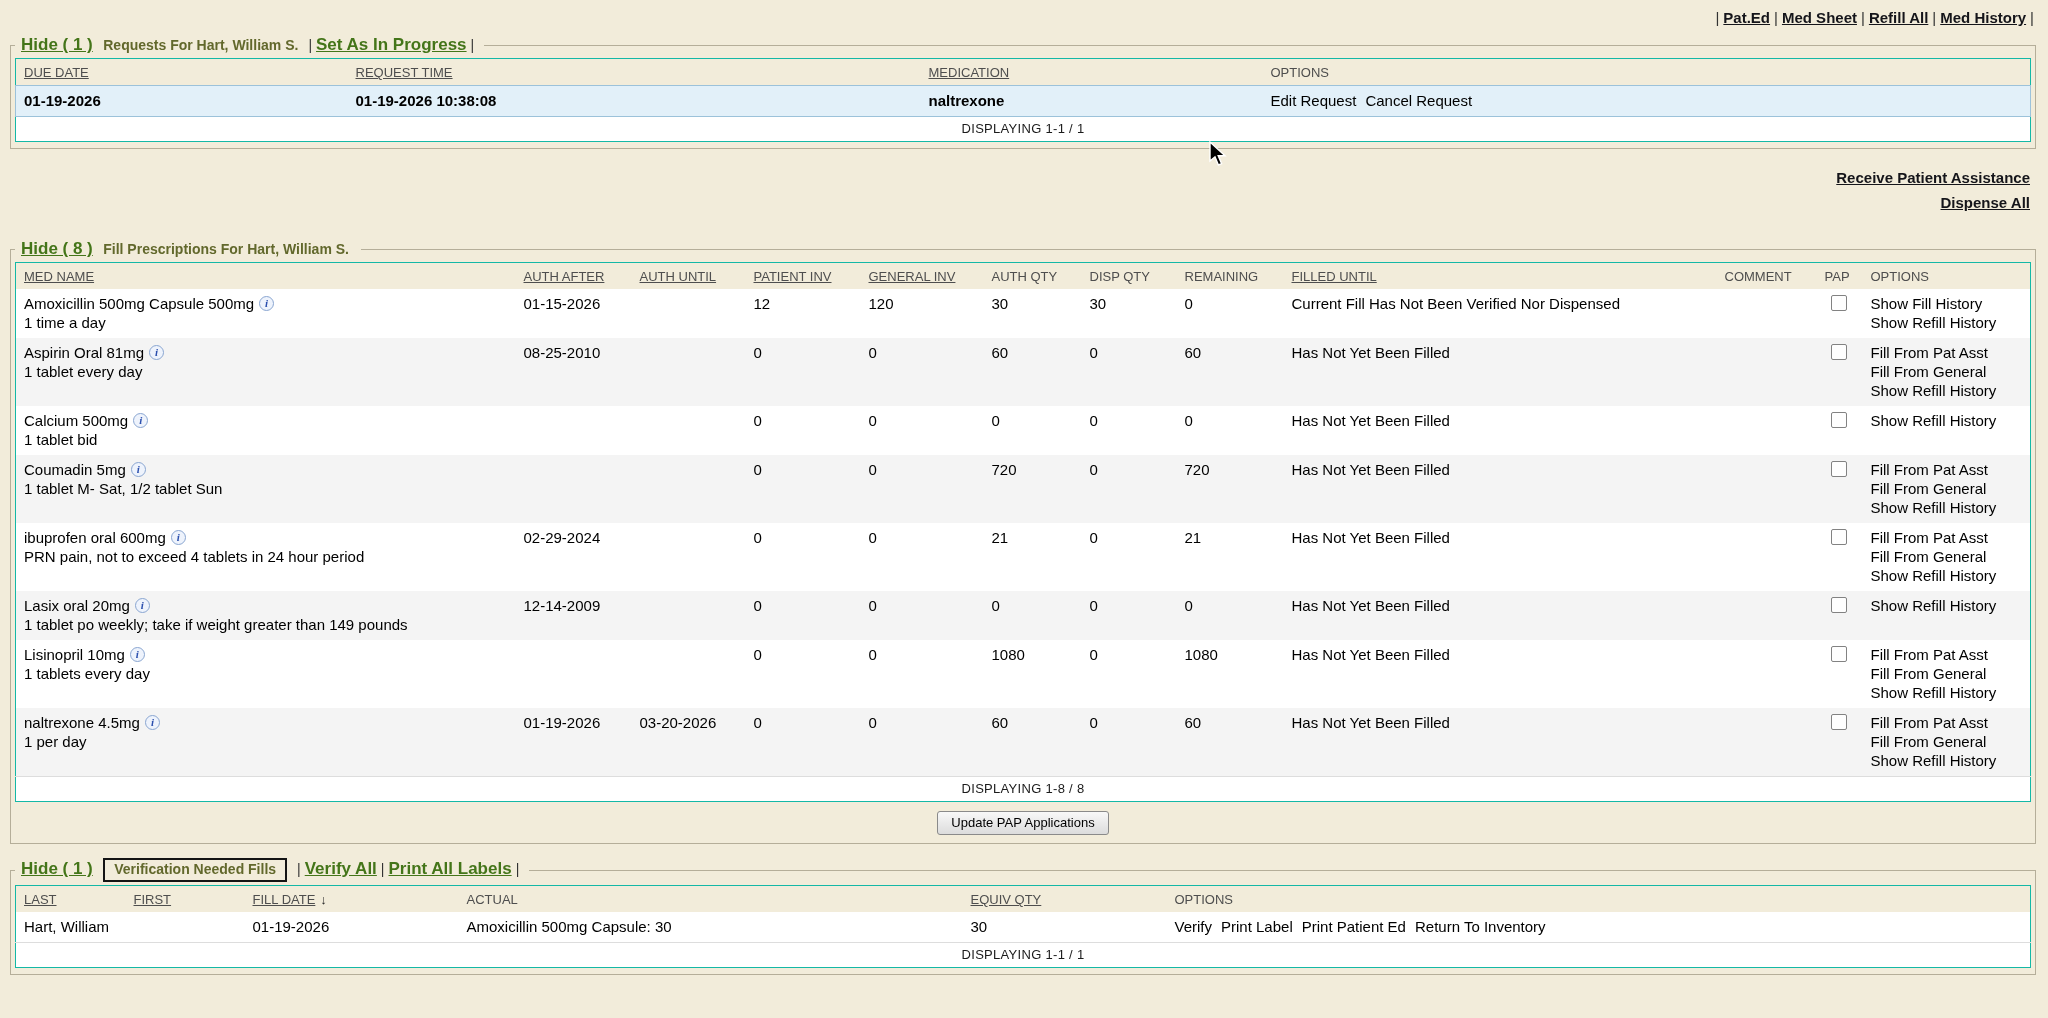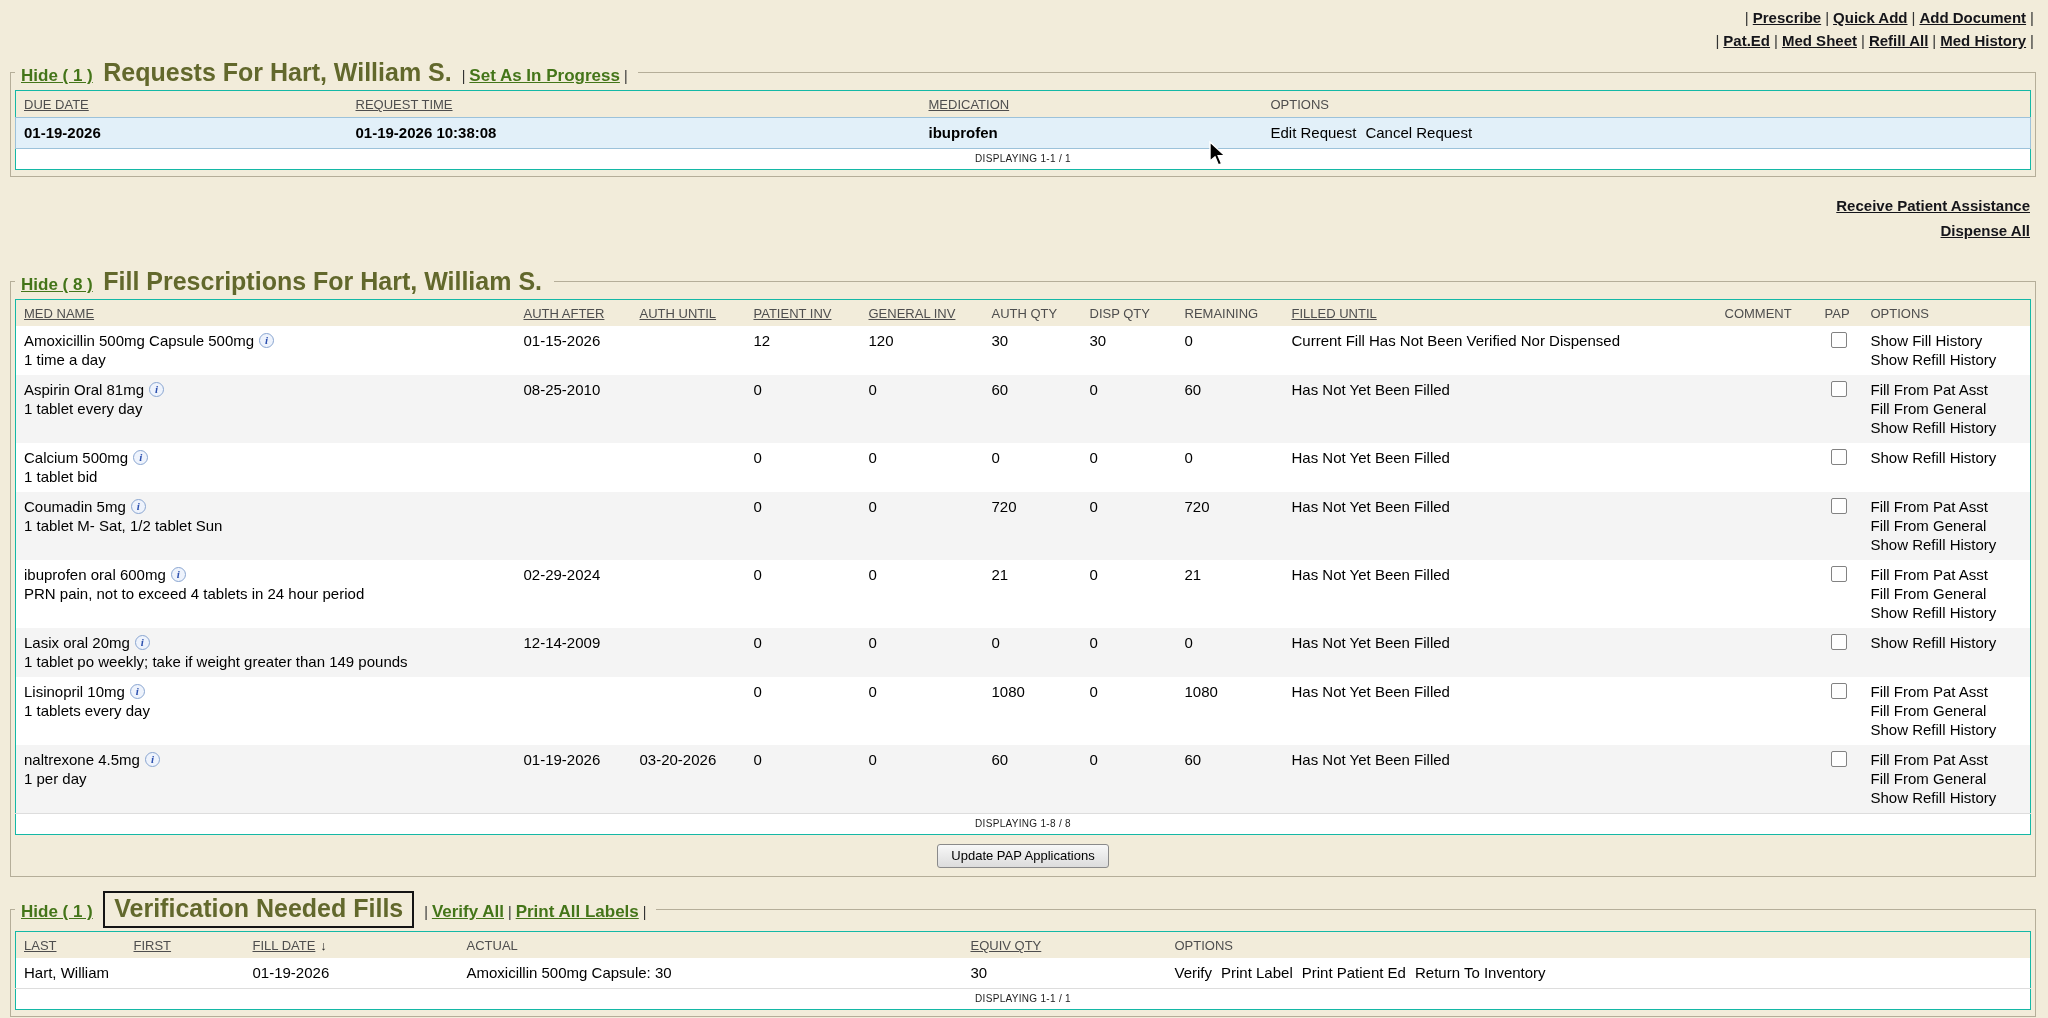--- a/index.html
+++ b/index.html
@@ -17,39 +17,39 @@
   
   .toolbar{padding:6px 10px 2px 0;text-align:right;}
   .tb-row{line-height:23px;font-size:15px;}
   .tb-row a{color:var(--tblink,#15151a);font-weight:bold;text-decoration:underline;}
   .pipe{color:#333;margin:0 4px;font-size:15px;font-weight:normal;}
   
   fieldset.section{border:1px solid #b5ae99;margin:4px 12px 0 10px;padding:3px 4px 6px;}
   fieldset#fill-section{margin-top:24px;}
   fieldset#verification-section{margin-top:14px;}
   legend{padding:0 6px;white-space:nowrap;}
-  .section-title{font-size:25px;font-weight:bold;color:var(--title,#62682c);margin:0 6px;}
+  .section-title{font-size:14px;font-weight:bold;color:var(--title,#62682c);margin:0 6px;}
   .boxed-title{border:2px solid #141414;padding:1px 9px 3px;display:inline-block;}
   .green-link{color:var(--green,#447519);text-decoration:underline;font-size:17px;font-weight:bold;}
   .legend .pipe{font-size:14px;}
   
   .right-actions{text-align:right;margin:16px 18px 8px 0;line-height:25px;}
   .right-actions a{display:inline-block;color:var(--tblink,#15151a);font-weight:bold;text-decoration:underline;font-size:15px;}
   
   table.grid{width:100%;border-collapse:collapse;table-layout:fixed;border:1px solid #14b8a6;}
   thead th{font-size:13px;font-weight:normal;color:#4e4e4e;text-align:left;padding:6px 8px 5px;white-space:nowrap;overflow:hidden;}
   th .sort-link{text-decoration:underline;}
   th .sort-icon{margin-left:5px;color:#222;font-size:13px;font-weight:bold;}
   tbody td{font-size:15px;line-height:19px;padding:5px 8px 6px;vertical-align:top;background:#fff;overflow:hidden;}
   tbody tr:nth-child(even) td{background:var(--stripe,#f4f4f4);}
   tbody tr.selected td{background:var(--selbg,#e2f0f9);border-top:1px solid var(--selbd,#9cc2da);border-bottom:1px solid var(--selbd,#9cc2da);}
   tbody tr.selected td:first-child{border-left:1px solid var(--selbd,#9cc2da);}
   tbody tr.selected td:last-child{border-right:1px solid var(--selbd,#9cc2da);margin-left:22px;}
   td.cell-bold{font-weight:bold;}
-  tfoot td.displaying{background:#fff;text-align:center;font-size:10px;color:#1b1b1b;padding:4px 0 5px;border-top:1px solid #ddd;letter-spacing:.3px;}
+  tfoot td.displaying{background:#fff;text-align:center;font-size:13px;color:#1b1b1b;padding:4px 0 5px;border-top:1px solid #ddd;letter-spacing:.3px;}
   .med-name{white-space:nowrap;}
   .med-sig{white-space:nowrap;}
   .info-icon{
     display:inline-block;width:15px;height:15px;border-radius:50%;
     background:#eef3fc;border:1px solid #8aa6d1;color:var(--infoblue,#2b4fae);
     font-family:"Liberation Serif",serif;font-style:italic;font-weight:bold;font-size:11px;
     text-align:center;line-height:13px;margin-left:5px;vertical-align:2px;
   }
   .opt-link{color:#000;text-decoration:none;}
   td.options-inline .opt-link{margin-right:9px;}
@@ -60,21 +60,20 @@
     font-family:"Liberation Sans",sans-serif;font-size:13px;color:#000;
     padding:3px 13px 4px;border:1px solid #8a8a8a;border-radius:3px;
     background:linear-gradient(#f8f8f8,#dcdcdc);cursor:pointer;
   }
   #mouse-cursor{position:absolute;left:1206px;top:140px;pointer-events:none;}
 </style>
 </head>
 <body>
 
 <div class="toolbar">
-    <div class="tb-row"><span class="pipe">|</span><a>Prescribe</a><span class="pipe">|</span><a>Quick Add</a><span class="pipe">|</span><a>Add Document</a><span class="pipe">|</span></div>
     <div class="tb-row"><span class="pipe">|</span><a>Pat.Ed</a><span class="pipe">|</span><a>Med Sheet</a><span class="pipe">|</span><a>Refill All</a><span class="pipe">|</span><a>Med History</a><span class="pipe">|</span></div>
   </div>
 
 <fieldset class="section" id="requests-section">
   <legend class="legend">
     <a class="green-link">Hide ( 1 )</a>
     <span class="section-title">Requests For Hart, William S.</span><span><span class="pipe">|</span><a class="green-link">Set As In Progress</a><span class="pipe">|</span></span>
   </legend>
   <table class="grid">
     <colgroup>
@@ -88,21 +87,21 @@
           <th><span class="sort-link">DUE DATE</span></th>
           <th><span class="sort-link">REQUEST TIME</span></th>
           <th><span class="sort-link">MEDICATION</span></th>
           <th><span>OPTIONS</span></th>
         </tr>
       </thead>
     <tbody>
         <tr class="selected">
           <td class="cell-bold">01-19-2026</td>
           <td class="cell-bold">01-19-2026 10:38:08</td>
-          <td class="cell-bold">ibuprofen</td>
+          <td class="cell-bold">naltrexone</td>
           <td class="options-inline"><a class="opt-link">Edit Request</a><a class="opt-link">Cancel Request</a></td>
         </tr>
       </tbody>
     <tfoot>
         <tr>
           <td colspan="4" class="displaying">DISPLAYING 1-1 / 1</td>
         </tr>
       </tfoot>
   </table>
 </fieldset>

